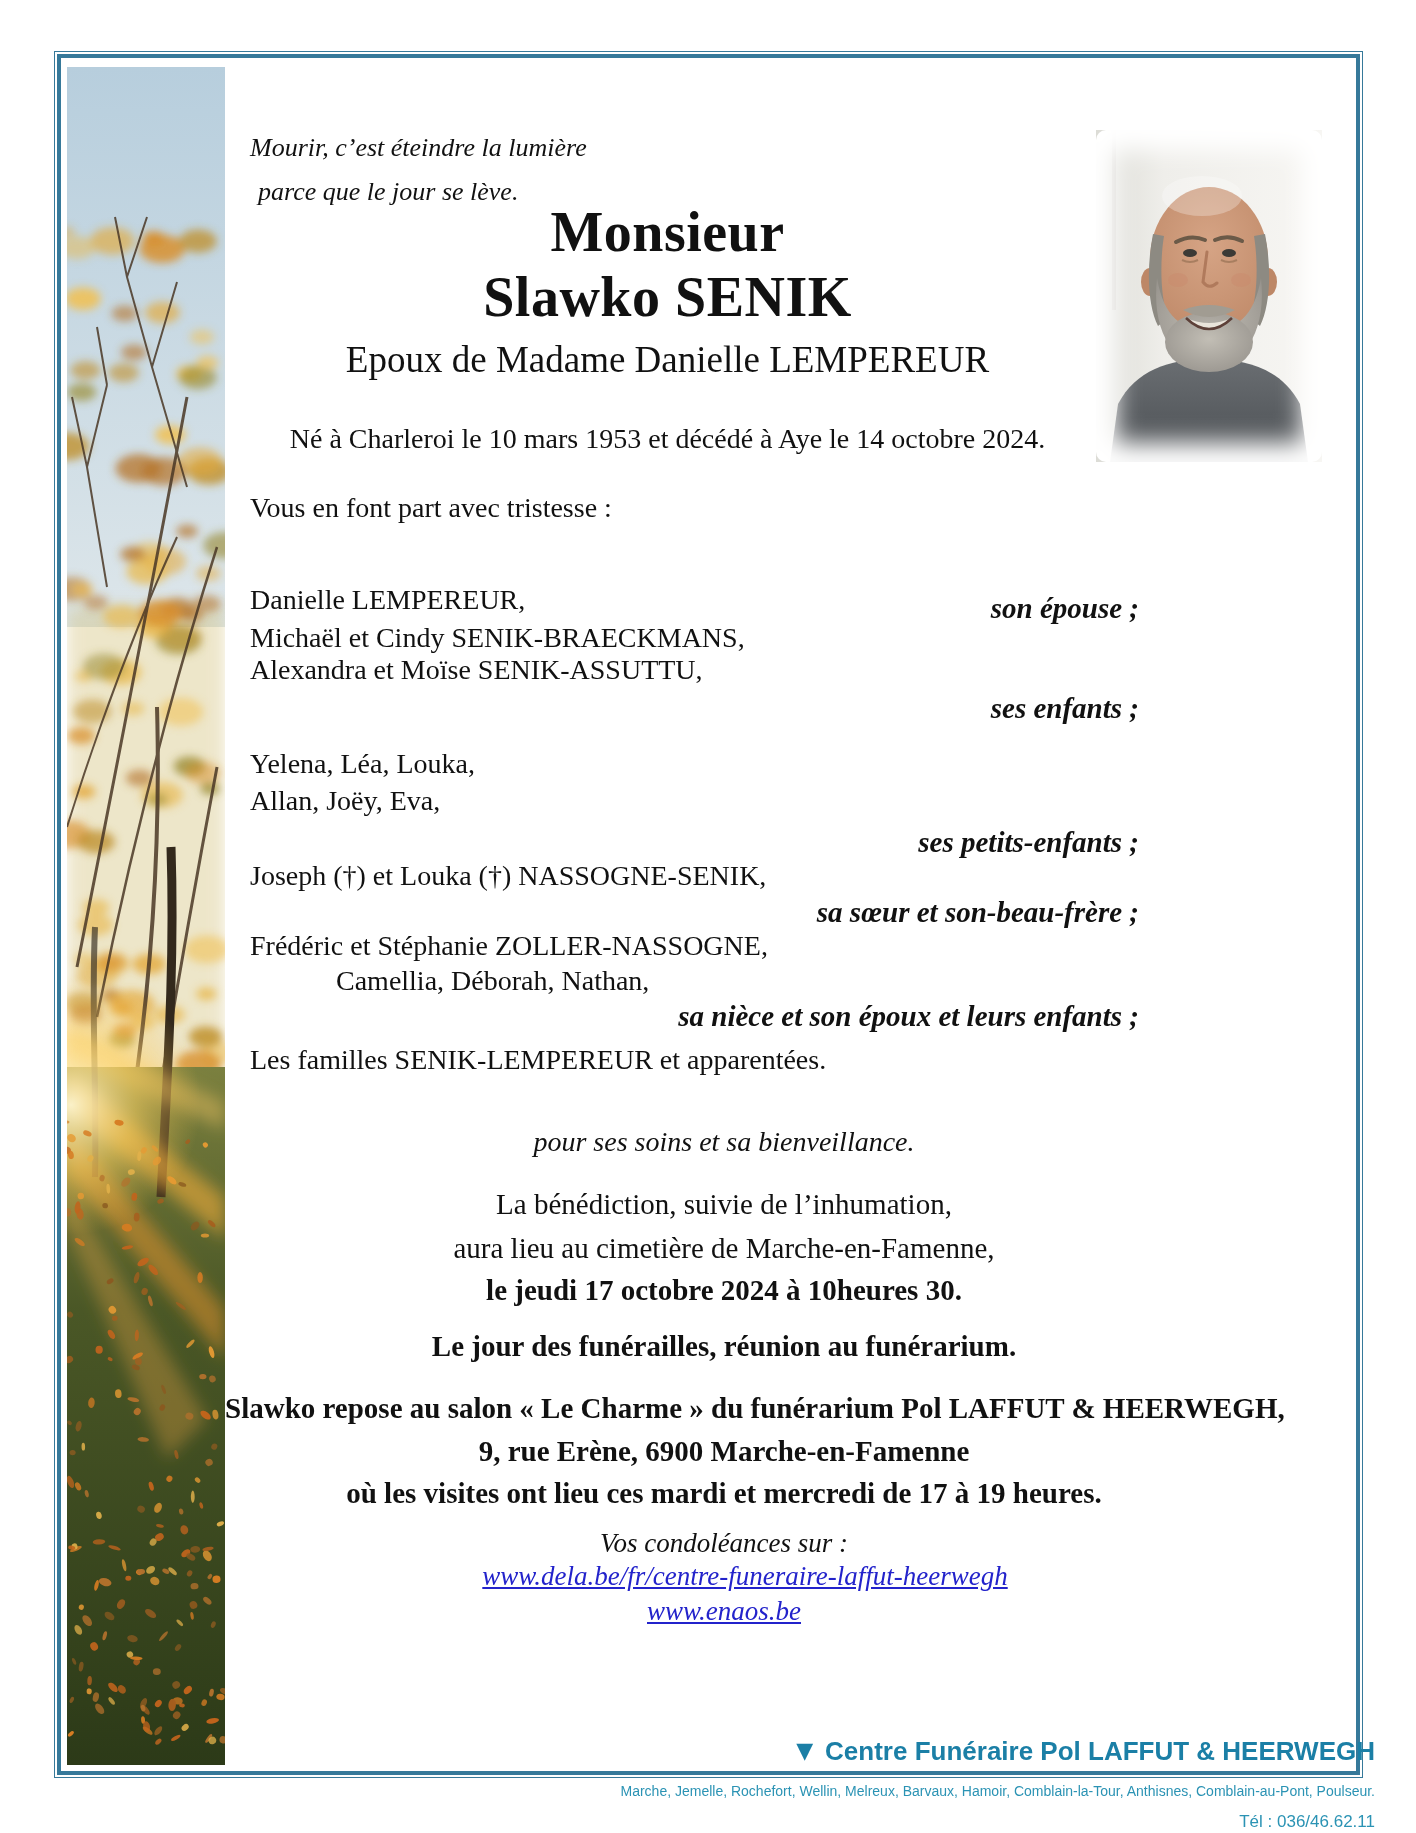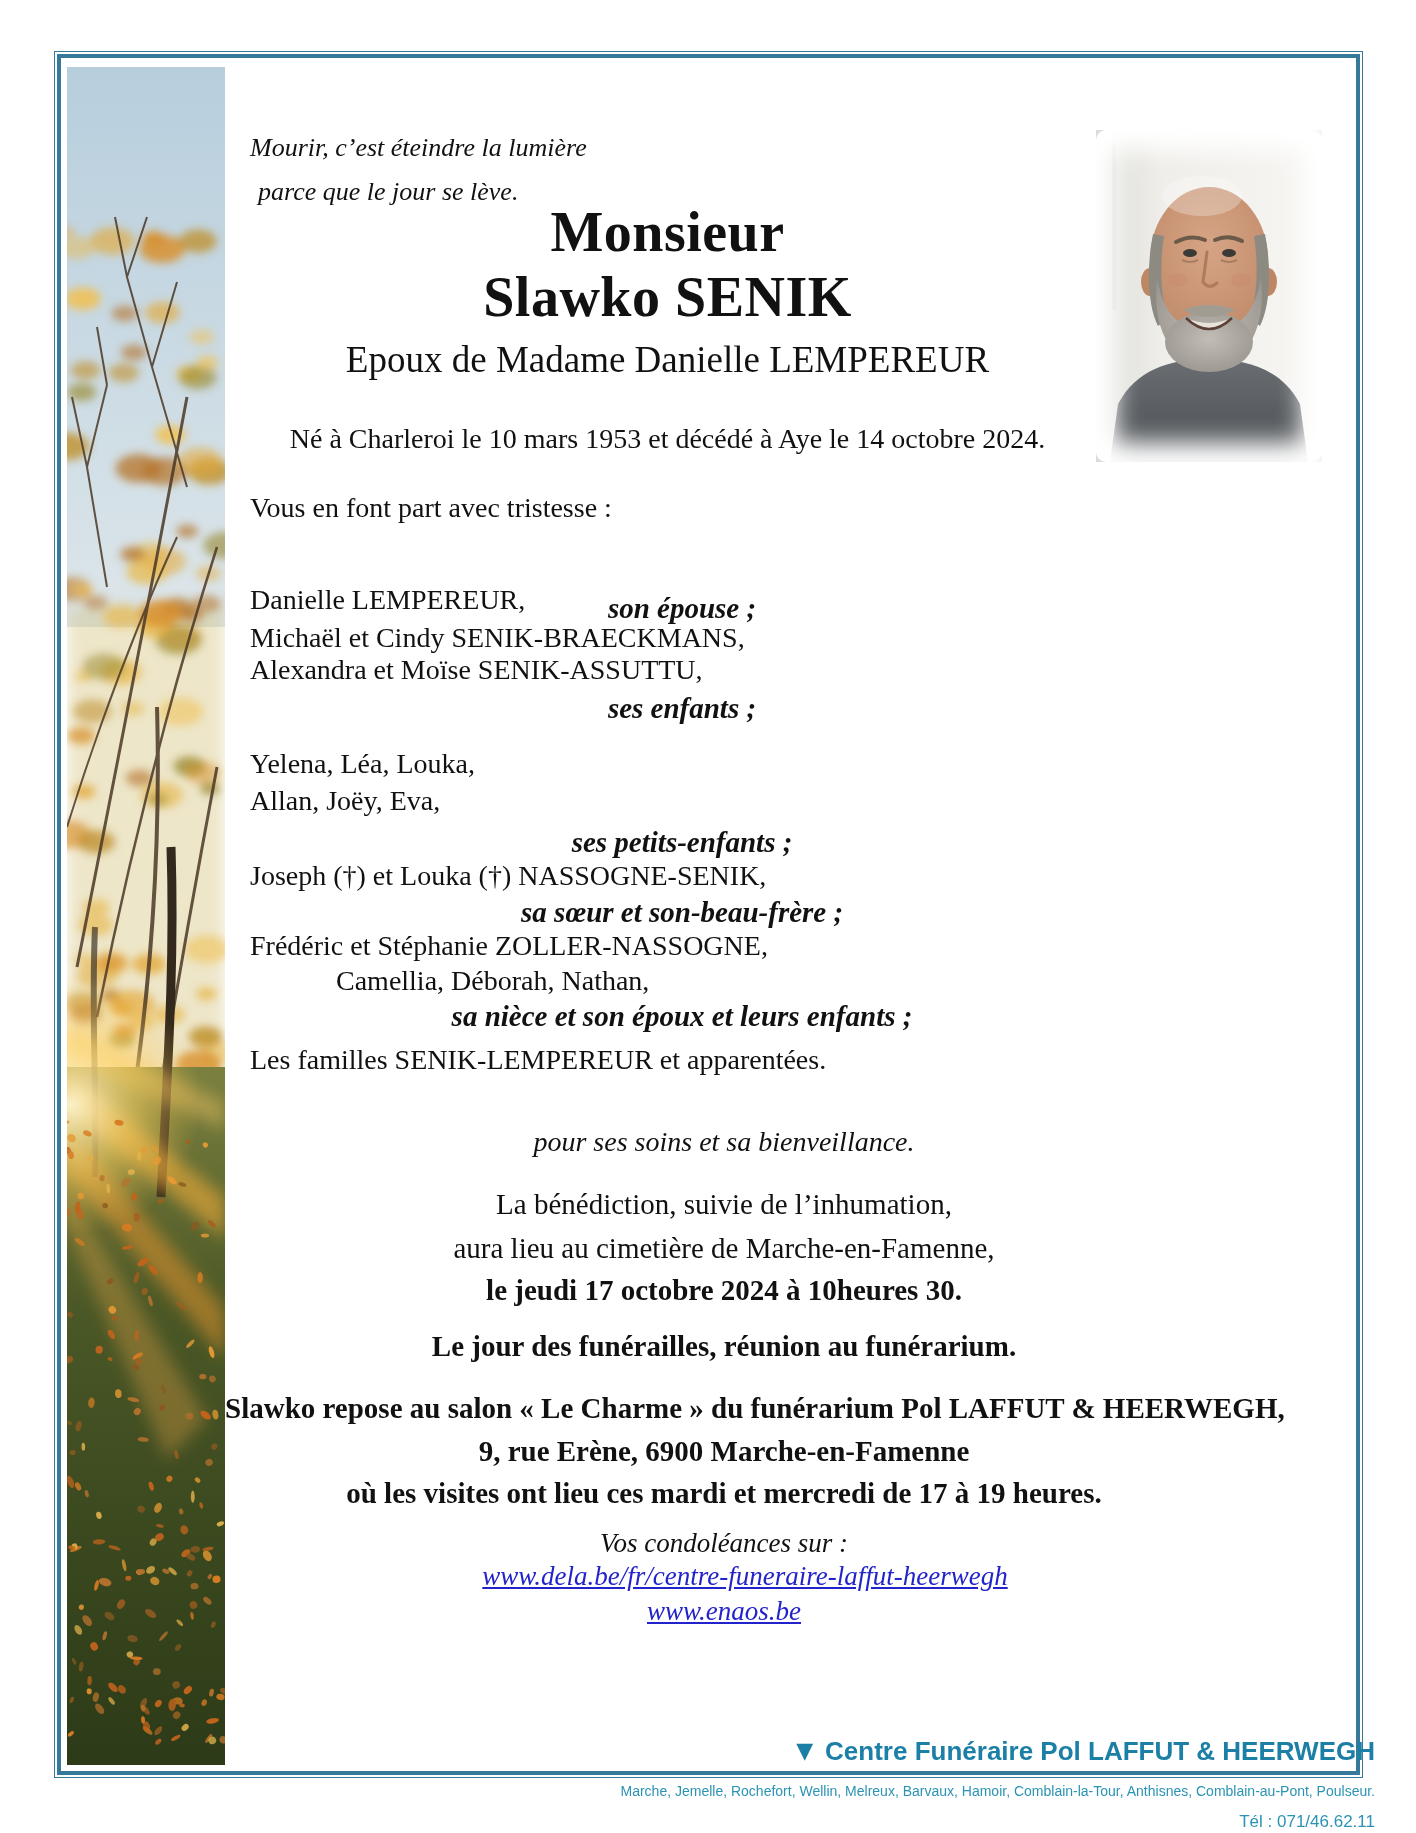--- a/index.html
+++ b/index.html
@@ -34,21 +34,21 @@
   .quote { font-style:italic; font-size:26px; }
   .title { left:0; width:100%; text-align:center; font-size:56px; font-weight:bold; letter-spacing:.5px; }
   .subtitle { left:0; width:100%; text-align:center; font-size:37px; }
   .dates { left:0; width:100%; text-align:center; font-size:28px; }
 
   
   .col-b { position:absolute; left:225px; top:96px; width:998px; height:1560px; font-size:28px; }
   .lft { left:25px; }
   .ind { left:111px; }
   .cen { left:0; width:100%; text-align:center; }
-  .rol { left:0; width:100%; text-align:center; padding-right:84px; box-sizing:border-box;
+  .rol { left:0; width:100%; text-align:right; padding-right:84px; box-sizing:border-box;
          font-weight:bold; font-style:italic; font-size:29px; }
   .ital { font-style:italic; }
   .bld { font-weight:bold; font-size:29px; }
   .lnk { font-style:italic; font-size:27px; }
   .lnk a { color:#2323cb; text-decoration:underline; }
 
   
   .footer {
     position:absolute; left:225px; top:1736px; width:1150px; text-align:right;
     font-family:"Liberation Sans","DejaVu Sans",sans-serif;
@@ -457,15 +457,15 @@
     <div class="t cen ital" style="top:1432px; font-size:27px;">Vos condoléances sur :</div>
     <div class="t cen lnk" style="top:1465px;margin-left:21px;"><a href="#">www.dela.be/fr/centre-funeraire-laffut-heerwegh</a></div>
     <div class="t cen lnk" style="top:1500px;"><a href="#">www.enaos.be</a></div>
   </div>
 
   <div class="footer">
     <div class="brand">
       <span class="tri">▼</span><span>Centre Funéraire Pol LAFFUT &amp; HEERWEGH</span>
     </div>
     <div class="towns">Marche, Jemelle, Rochefort, Wellin, Melreux, Barvaux, Hamoir, Comblain-la-Tour, Anthisnes, Comblain-au-Pont, Poulseur.</div>
-    <div class="phone">Tél : 071/46.62.11</div>
+    <div class="phone">Tél : 036/46.62.11</div>
   </div>
 </div>
 
 </body></html>

